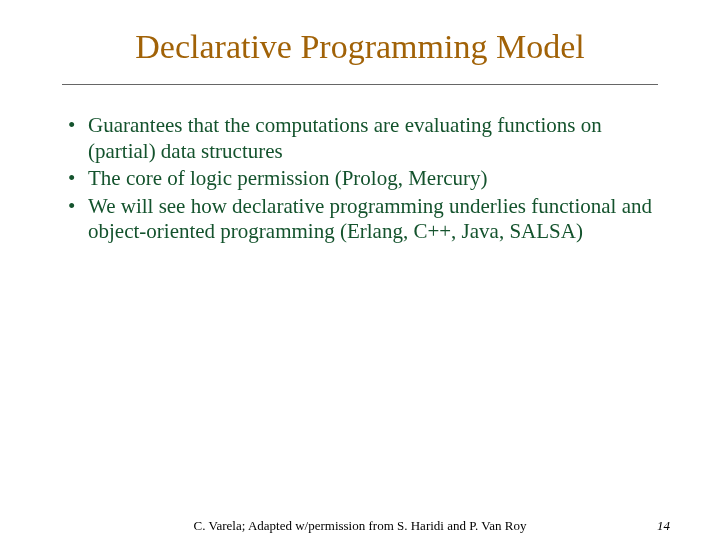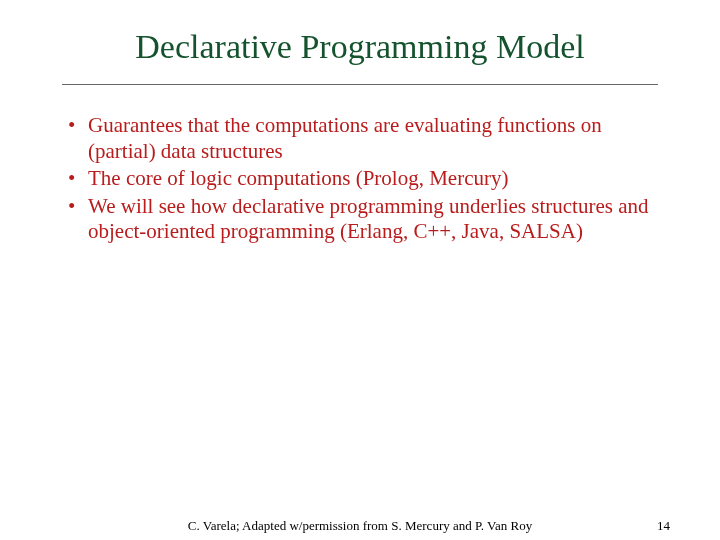--- a/index.html
+++ b/index.html
@@ -16,38 +16,38 @@
       overflow: hidden;
     }
     .slide {
       width: 100%;
       height: 100%;
       padding: 20px 50px 30px 50px;
       position: relative;
     }
     .title {
       font-size: 34px;
-      color: #14532d;
+      color: #a16207;
       text-align: center;
       margin-top: 8px;
       margin-bottom: 12px;
       padding-bottom: 6px;
       font-weight: normal;
     }
     .title-rule {
       border: none;
       border-top: 1px solid #666;
       margin: 0 auto 28px auto;
       width: 96%;
     }
     .bullets {
       list-style: none;
       padding-left: 18px;
       font-size: 21px;
-      color: #b91c1c;
+      color: #14532d;
       line-height: 1.22;
     }
     .bullets li {
       position: relative;
       padding-left: 20px;
       margin-bottom: 2px;
     }
     .bullets li::before {
       content: "•";
       position: absolute;
@@ -64,30 +64,31 @@
     }
     .footer-credit {
       position: absolute;
       left: 50%;
       transform: translateX(-50%);
       white-space: nowrap;
     }
     .footer-page {
       position: absolute;
       right: 50px;
+      font-style: italic;
     }
   </style>
 </head>
 <body>
 
 <div class="slide">
   <h1 class="title">Declarative Programming Model</h1>
   <hr class="title-rule">
   <ul class="bullets">
     <li>Guarantees that the computations are evaluating functions on (partial) data structures</li>
-    <li>The core of logic computations (Prolog, Mercury)</li>
-    <li>We will see how declarative programming underlies structures and object-oriented programming (Erlang, C++, Java, SALSA)</li>
+    <li>The core of logic permission (Prolog, Mercury)</li>
+    <li>We will see how declarative programming underlies functional and object-oriented programming (Erlang, C++, Java, SALSA)</li>
   </ul>
   <div class="footer">
-    <span class="footer-credit">C. Varela; Adapted w/permission from S. Mercury and P. Van Roy</span>
+    <span class="footer-credit">C. Varela; Adapted w/permission from S. Haridi and P. Van Roy</span>
     <span class="footer-page">14</span>
   </div>
 </div>
 
 </body></html>

